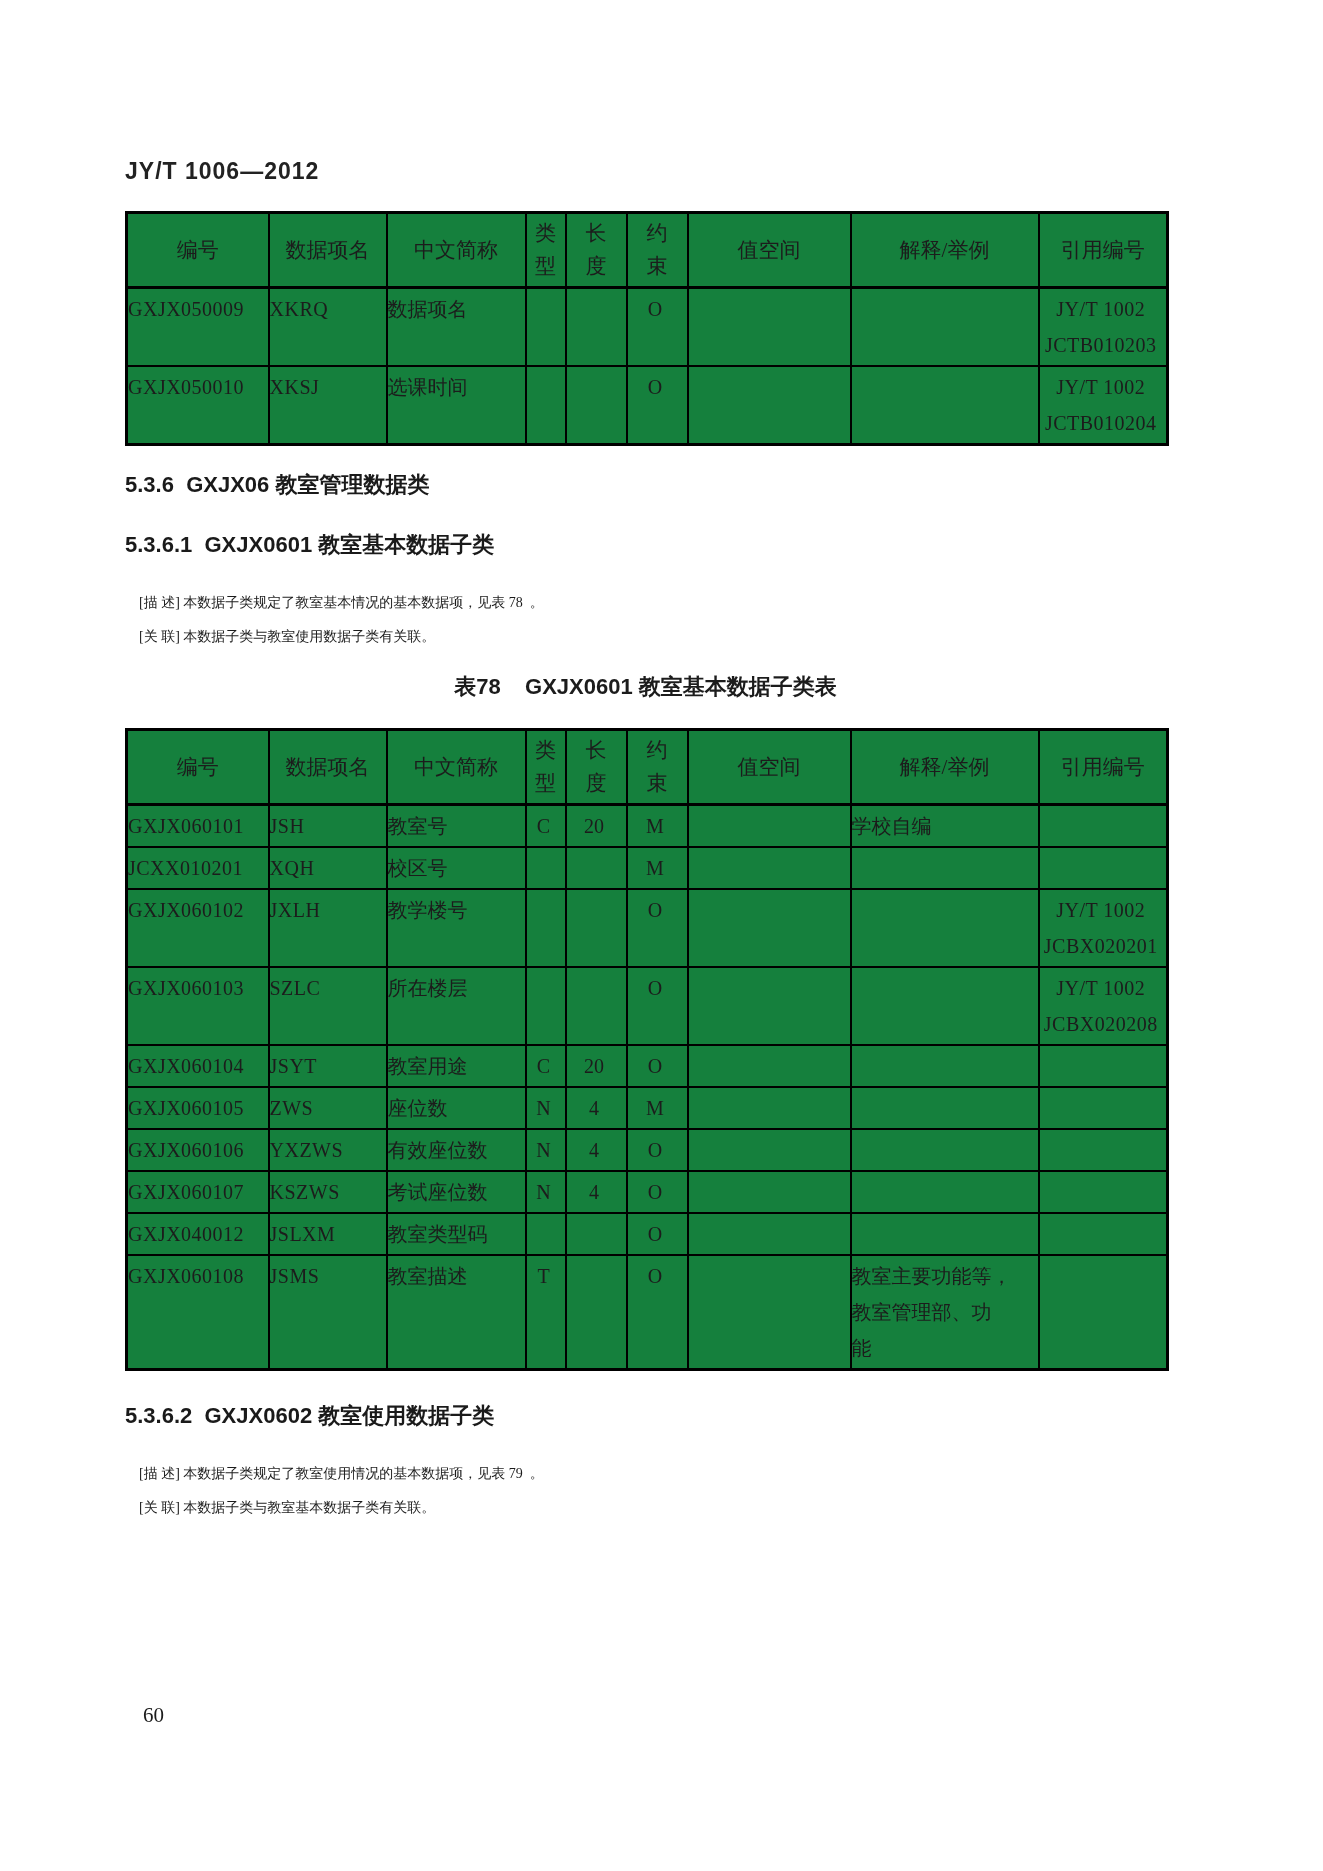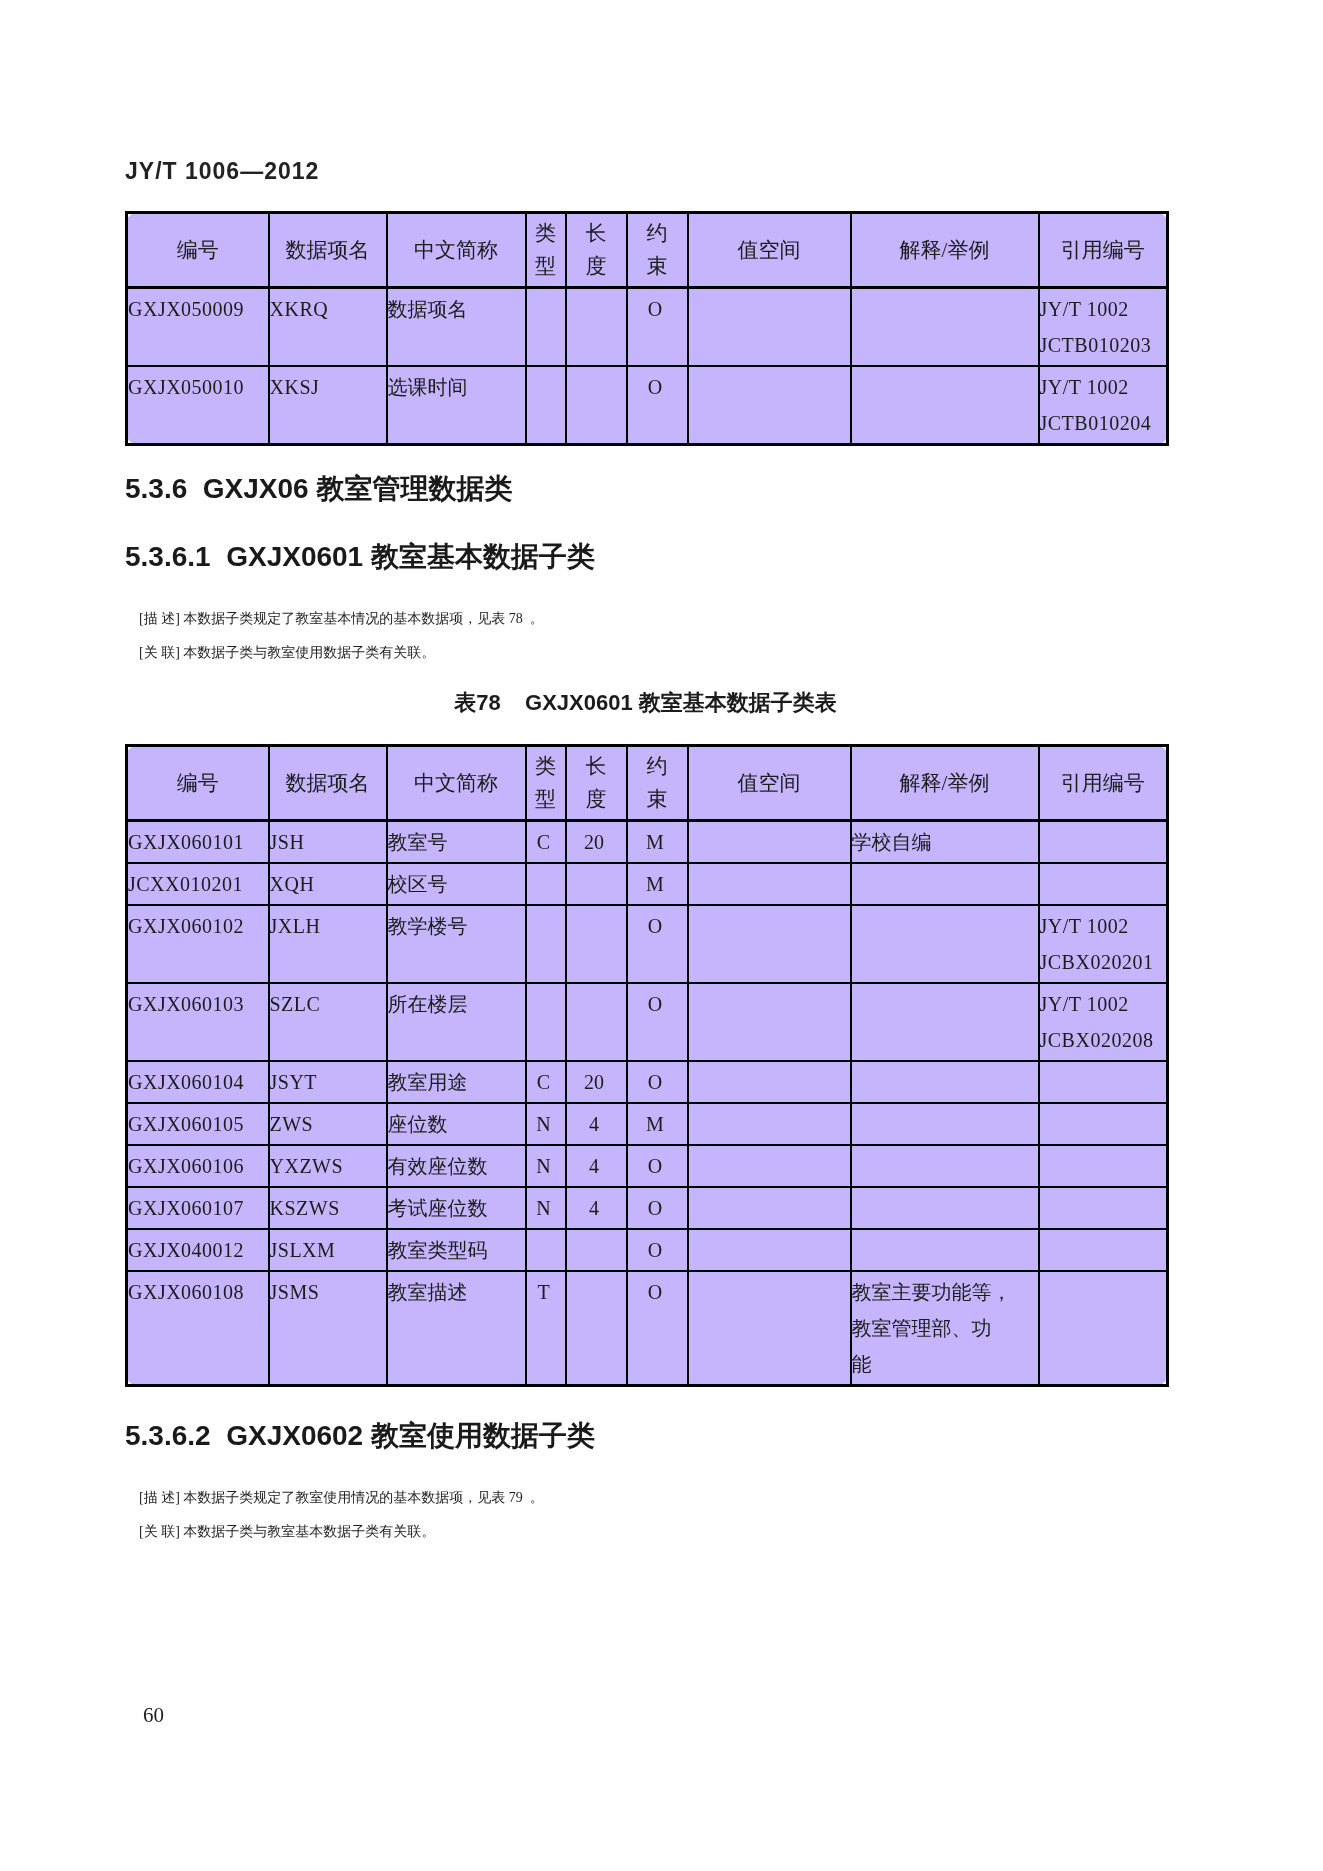--- a/index.html
+++ b/index.html
@@ -19,22 +19,21 @@
     font-size:23px;
     letter-spacing:1px;
     color:#222222;
     white-space:pre-wrap;
   }
   table.data-table{
     border-collapse:collapse;
     table-layout:fixed;
     width:1041px;
     margin-top:26px;
-    background:#c4b5fd;
-    border-radius:16px;
+    background:#15803d;
   }
   table.data-table,
   table.data-table th,
   table.data-table td{
     border:2px solid #000000;
   }
   table.data-table{border-width:3px;}
   table.data-table thead th{border-bottom-width:3px;}
   table.data-table th{
     font-weight:normal;
@@ -51,25 +50,25 @@
     line-height:36px;
     padding:2px 4px 2px 0;
     overflow:hidden;
   }
   td.c0{padding-left:14px;letter-spacing:.5px;}
   td.c1{padding-left:12px;letter-spacing:.5px;}
   td.c2{padding-left:12px;font-size:21px;}
   td.c3,td.c4,td.c5{text-align:center;padding-left:0;}
   td.c6{padding-left:10px;}
   td.c7{padding-left:12px;font-size:21px;}
-  td.c8{padding-left:10px;letter-spacing:.5px;}
+  td.c8{padding-left:10px;letter-spacing:.5px;text-align:center;}
   .sec{
     font-family:"Liberation Sans","DejaVu Sans",sans-serif;
     font-weight:700;
-    font-size:28px;
+    font-size:22px;
     color:#1a1a1a;
     margin:24px 0 0 0;
     white-space:pre-wrap;
   }
   .sec.sub{margin-top:30px;}
   .desc{
     font-size:14px;
     line-height:34px;
     margin:26px 0 0 14px;
     white-space:pre-wrap;

